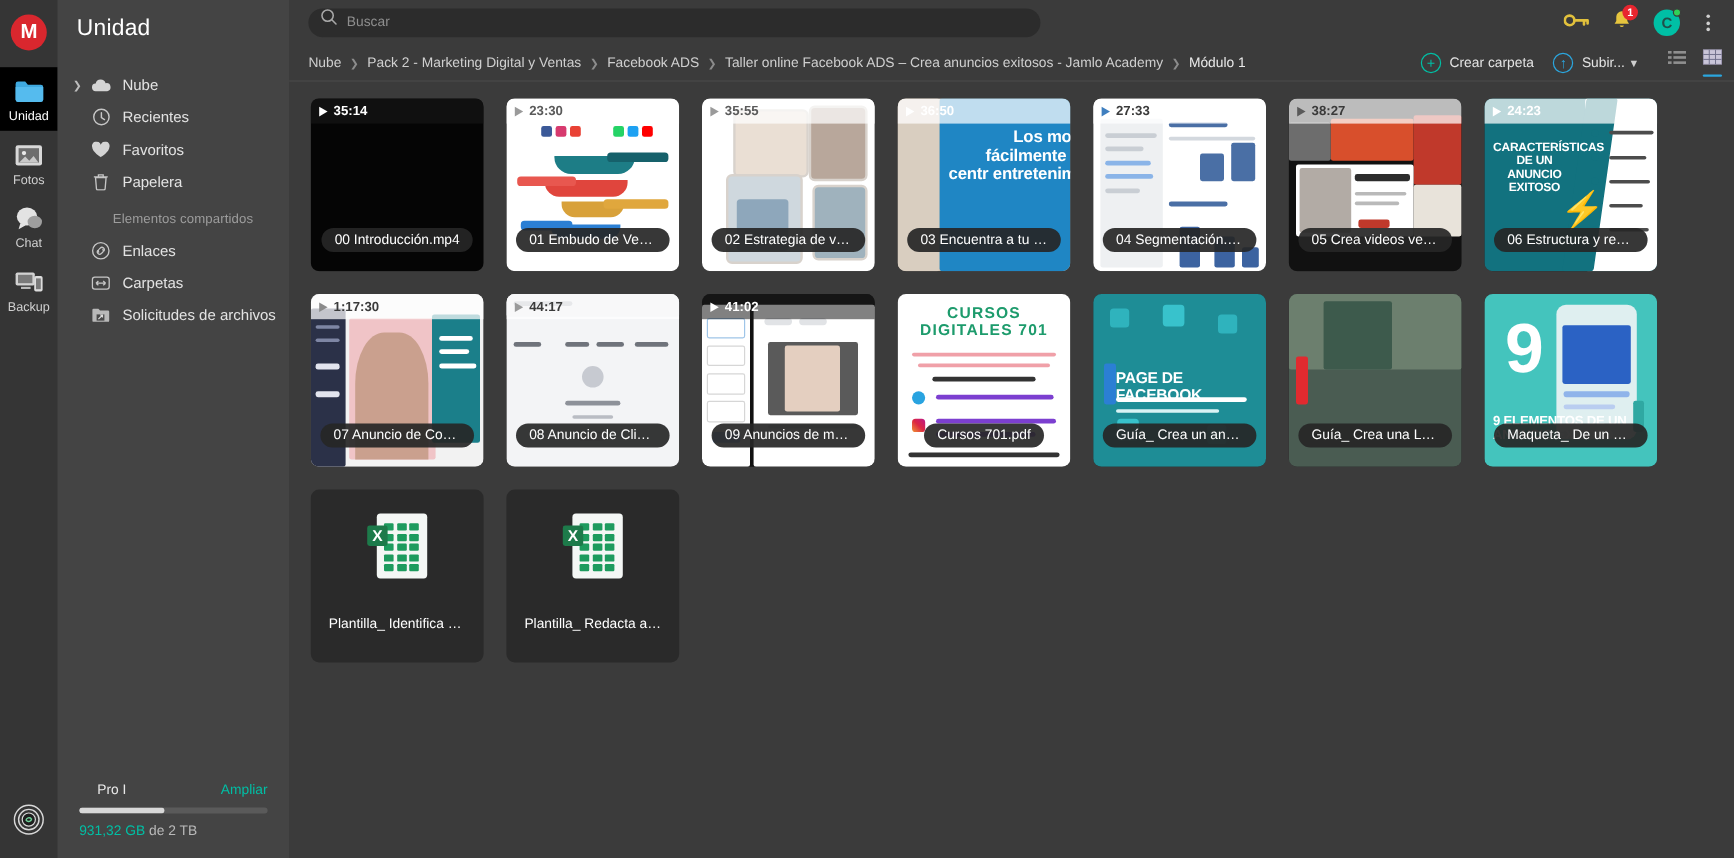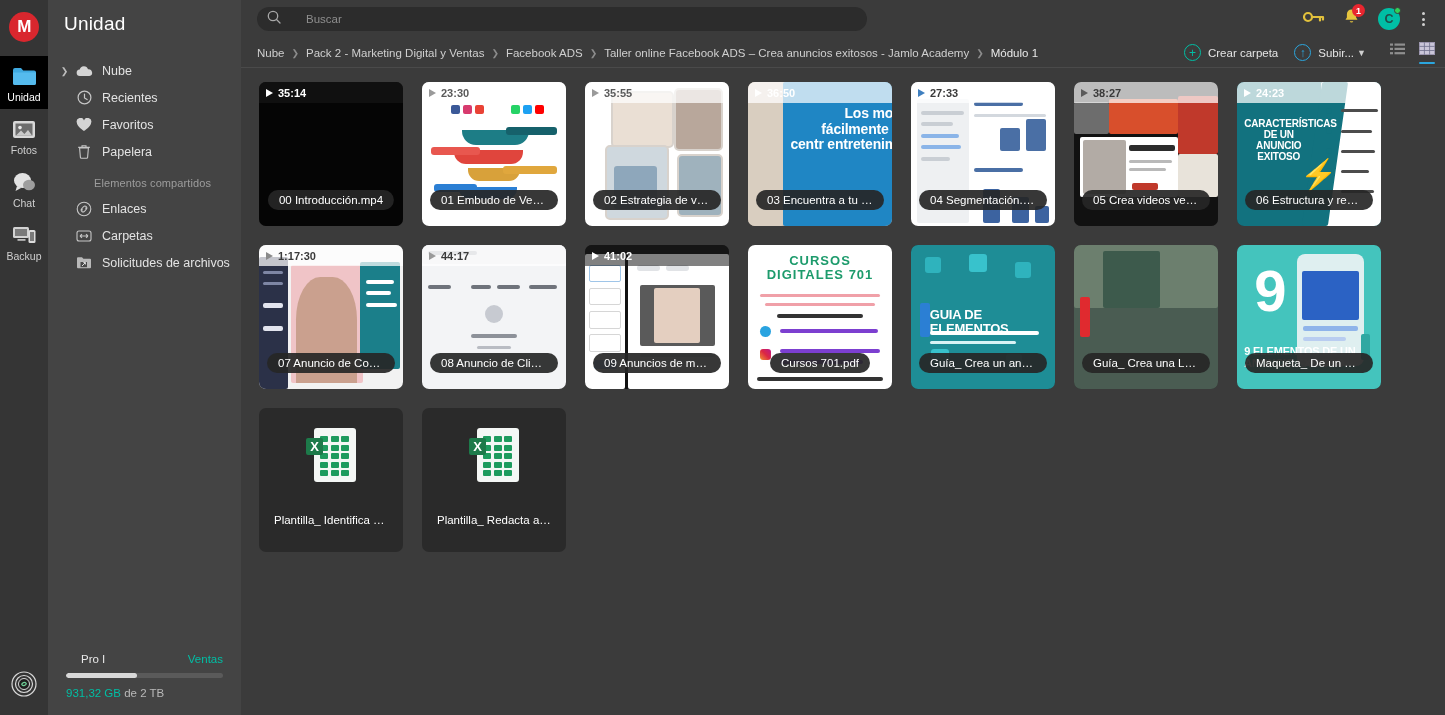--- a/index.html
+++ b/index.html
@@ -66,21 +66,21 @@
   .st-fill { height: 100%; background: #d8d8d8; border-radius: 3px; }
   .st-used { margin-top: 9px; font-size: 11.5px; color: #00bfa5; }
   .st-used .st-grey { color: #b9b9b9; }
 
   
   .main { flex: 1 1 auto; height: 715px; background: #3b3b3b; display: flex; flex-direction: column; min-width: 0; }
 
   .topbar { height: 38px; display: flex; align-items: center; padding: 0 10px 0 16px; gap: 10px; }
   .search {
     flex: 1 1 auto; max-width: 610px; height: 24px; background: #2c2c2c;
-    border-radius: 12px; display: flex; align-items: center; padding: 0 10px; gap: 25px;
+    border-radius: 12px; display: flex; padding: 0 10px; gap: 8px;
   }
   .search input {
     background: transparent; border: none; outline: none; color: #d6d6d6;
     font-size: 11.5px; font-family: "Liberation Sans", sans-serif; width: 100%;
   }
   .search input::placeholder { color: #8e8e8e; }
   .top-right { margin-left: auto; display: flex; align-items: center; gap: 18px; padding-right: 6px; }
   .bell-wrap { position: relative; cursor: pointer; }
   .bell-badge {
     position: absolute; top: -4px; right: -5px; min-width: 13px; height: 13px;
@@ -328,21 +328,21 @@
               <path d="M6 11l3.3-3.3M7.4 7.5h2v2" stroke="#dcdcdc" stroke-width="1" fill="none"></path>
             </svg>
         </span>
         <span class="sb-lbl">Solicitudes de archivos</span>
       </div>
     </div>
 
     <div class="storage">
       <div class="st-top">
         <span class="st-plan">Pro I</span>
-        <span class="st-upgrade">Ventas</span>
+        <span class="st-upgrade">Ampliar</span>
       </div>
       <div class="st-bar">
         <div class="st-fill" id="storage-fill" style="width: 45%;"></div>
       </div>
       <div class="st-used">
         <span>931,32 GB</span>
         <span class="st-grey">de 2 TB</span>
       </div>
     </div>
   </div>
@@ -663,21 +663,21 @@
 
         <div class="card">
           <div class="thumb">
             <div class="t-fill" style="background:#1e8d96"></div>
             <div class="bar" style="left:10%;top:8%;width:16px;height:16px;background:#2fb3bd;border-radius:3px"></div>
             <div class="bar" style="left:40%;top:6%;width:18px;height:18px;background:#38c2cc;border-radius:3px"></div>
             <div class="bar" style="left:72%;top:12%;width:16px;height:16px;background:#2fb3bd;border-radius:3px"></div>
             <div class="bar" style="left:14%;top:72%;width:18px;height:18px;background:#38c2cc;border-radius:3px"></div>
             <div class="bar" style="left:66%;top:76%;width:16px;height:16px;background:#2fb3bd;border-radius:3px"></div>
             <div class="bar" style="left:6%;top:40%;width:10px;height:34px;background:#2b7fd4;border-radius:2px"></div>
-            <div class="txtart" style="left:13%;top:44%;right:6%;font-size:13px;">GUIA DE ELEMENTOS</div>
+            <div class="txtart" style="left:13%;top:44%;right:6%;font-size:13px;">PAGE DE FACEBOOK</div>
             <div class="bar" style="left:13%;top:60%;width:76%;height:4px;background:#ffffff"></div>
             <div class="bar" style="left:13%;top:67%;width:60%;height:3px;background:#d9f3f5"></div>
           </div>
           <div class="namepill">Guía_ Crea un anunci...</div>
         </div>
 
         <div class="card">
           <div class="thumb">
             <div class="t-fill" style="background:#4a5c52"></div>
             <div class="bar" style="left:0;top:0;width:100%;height:44%;background:#6c7f6e"></div>

